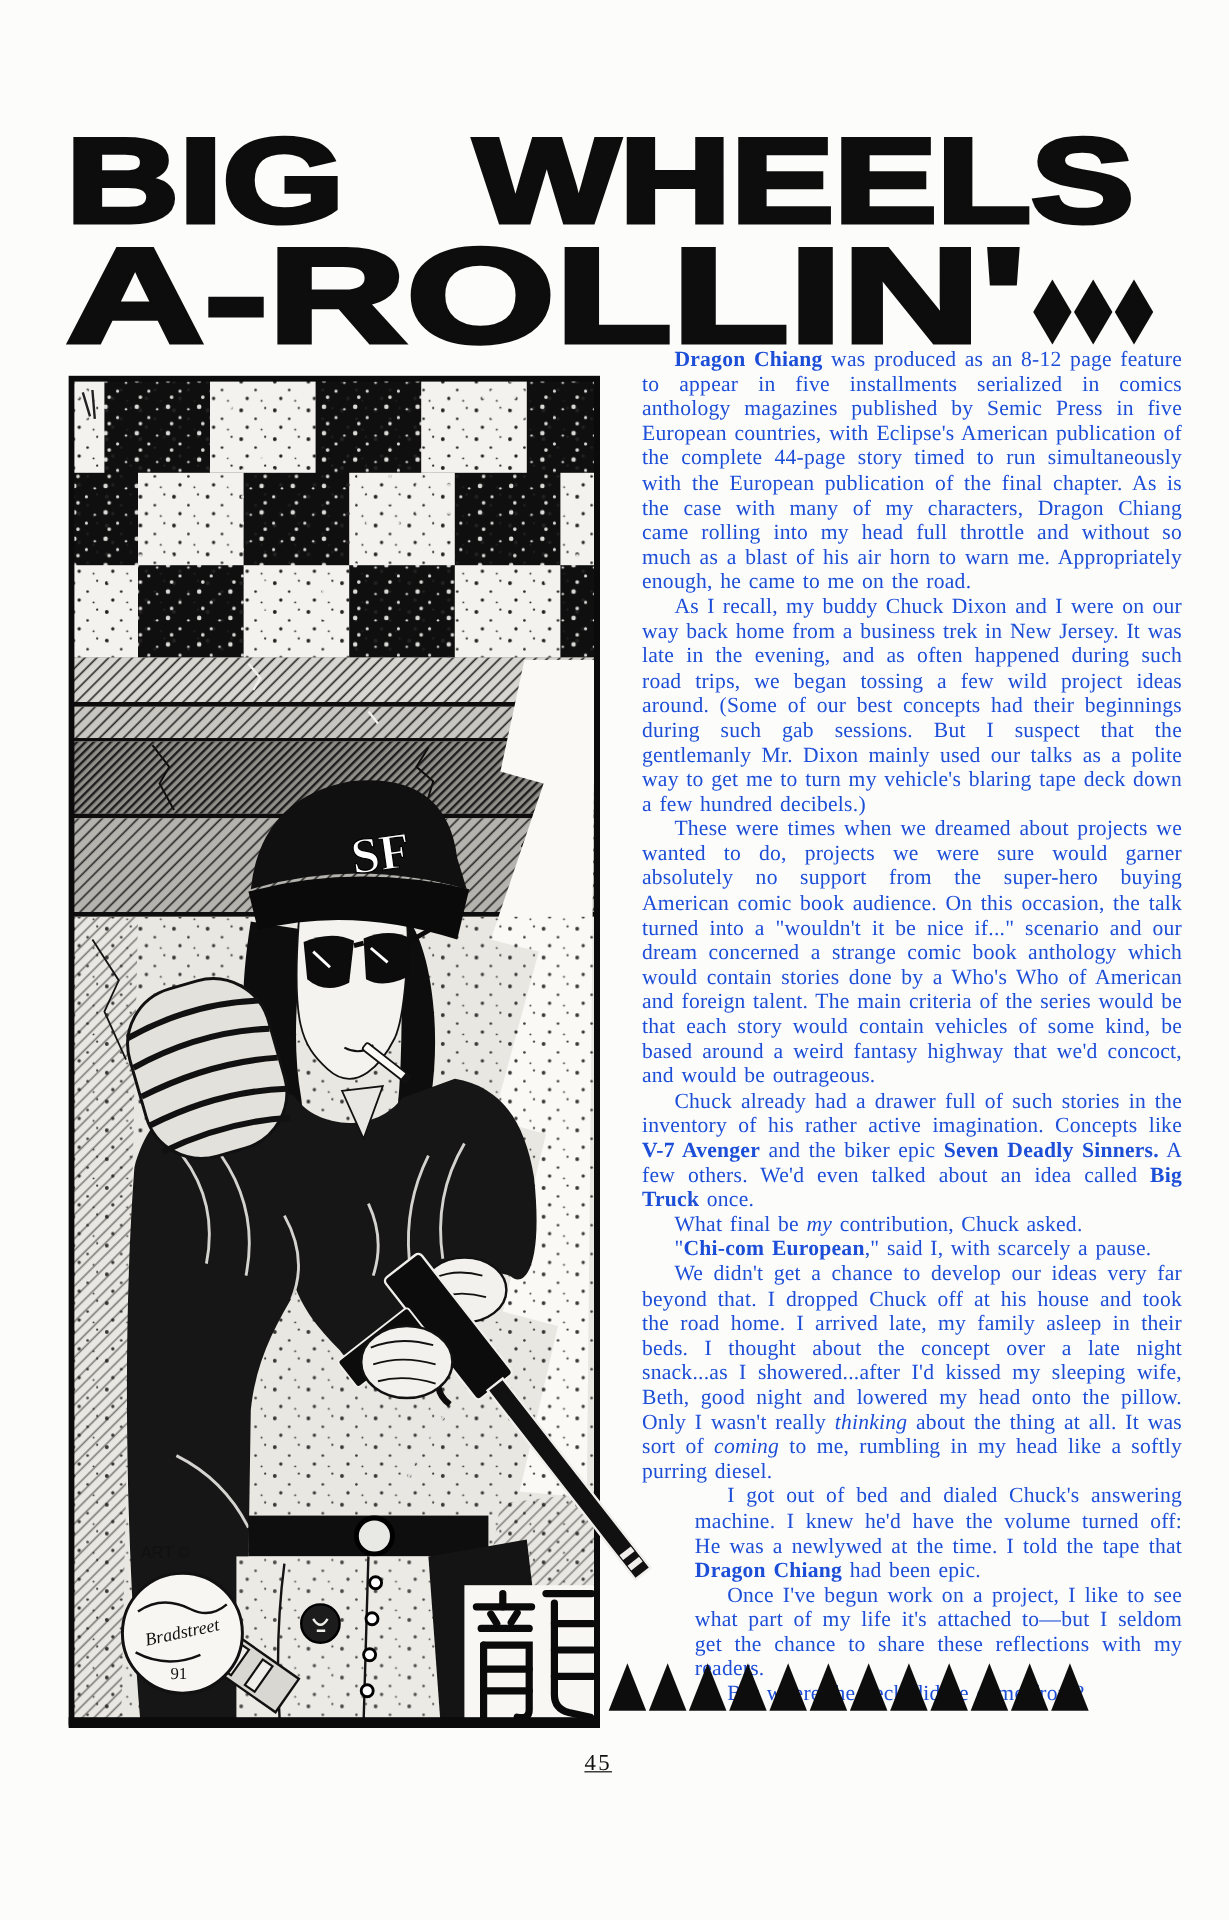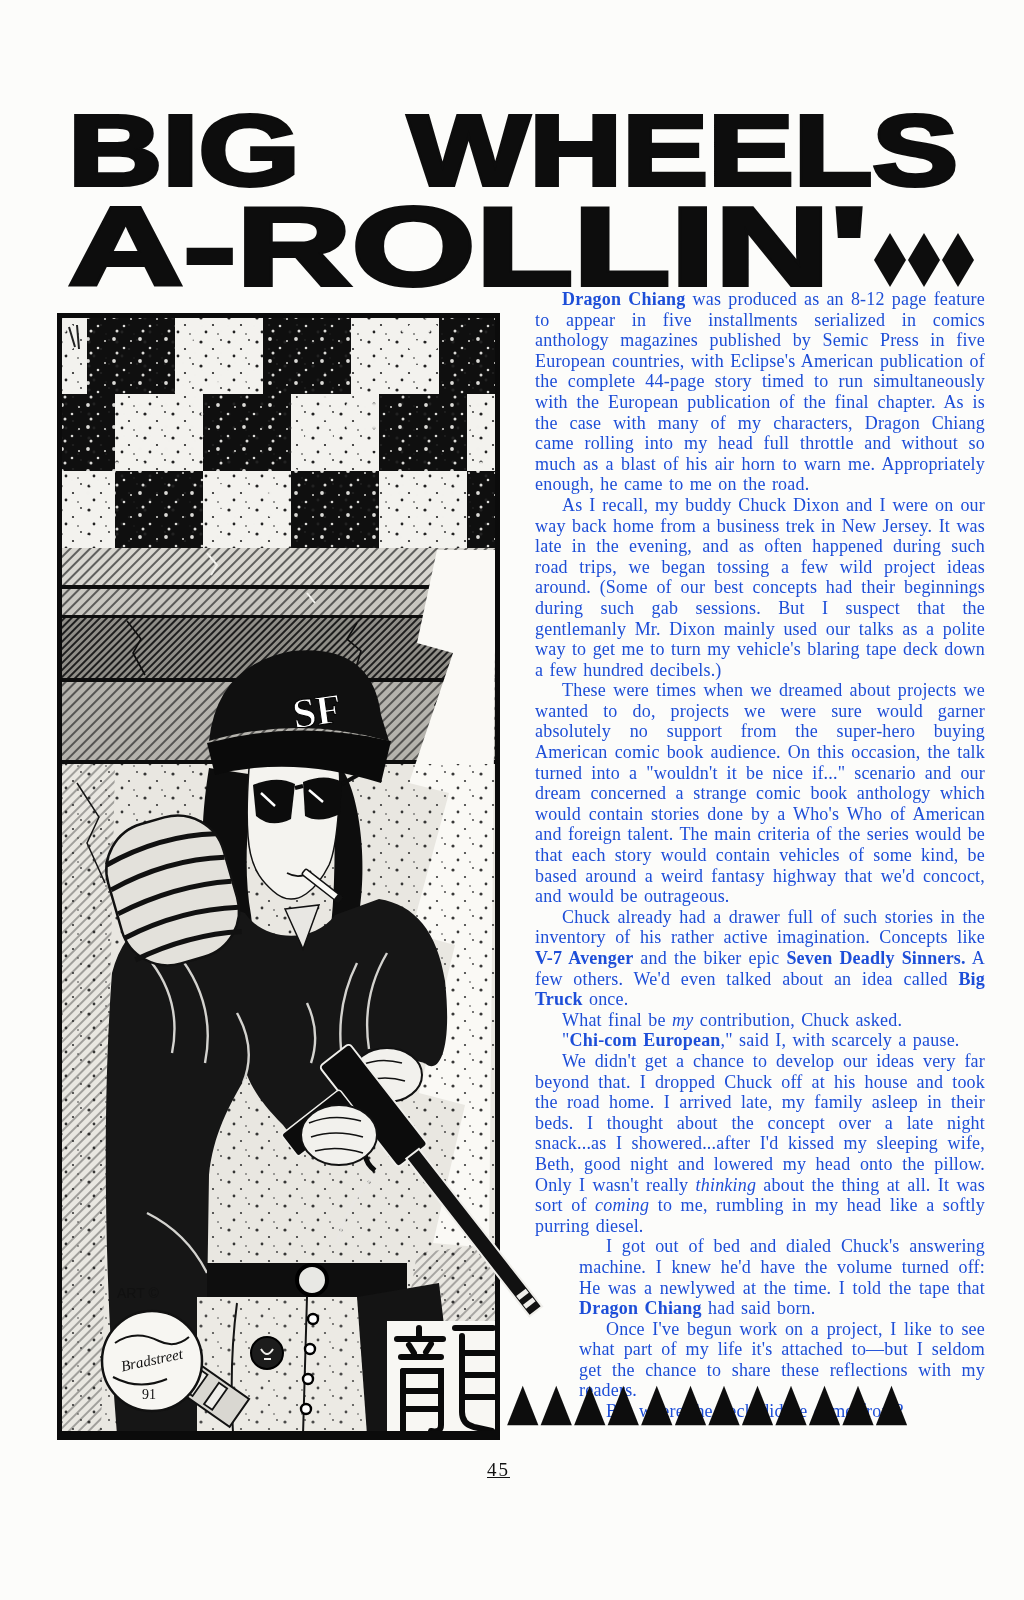--- a/index.html
+++ b/index.html
@@ -1,21 +1,21 @@
 <!DOCTYPE html>
 <html><head>
 <meta charset="utf-8">
 <style>
   html,body{margin:0;padding:0;}
   body{
     width:1024px;height:1600px;position:relative;
     background:#fcfcfa;overflow:hidden;
     font-family:"Liberation Serif", serif;color:#1a1a1a;
   }
-  .title-block{position:absolute;left:68px;top:100px;width:915px;height:198px;}
+  .title-block{position:absolute;left:55px;top:100px;width:915px;height:198px;}
   .illustration{position:absolute;left:57px;top:313px;width:500px;height:1132px;}
   .article{
     position:absolute;left:535px;top:289px;width:450px;
     font-size:18px;line-height:20.6px;text-align:justify;
     letter-spacing:0.2px;word-spacing:1.6px;color:#1d4ed8;
   }
   .para{margin:0;text-indent:27px;}
   .para.inset{margin-left:44px;}
   .para b{font-weight:bold;}
   .para i{font-style:italic;}
@@ -265,20 +265,20 @@
 
 <div class="article">
   <div>
       <p class="para"><b>Dragon Chiang</b><span> was produced as an 8-12 page feature to appear in five installments serialized in comics anthology magazines published by Semic Press in five European countries, with Eclipse's American publication of the complete 44-page story timed to run simultaneously with the European publication of the final chapter. As is the case with many of my characters, Dragon Chiang came rolling into my head full throttle and without so much as a blast of his air horn to warn me. Appropriately enough, he came to me on the road.</span></p>
       <p class="para"><span>As I recall, my buddy Chuck Dixon and I were on our way back home from a business trek in New Jersey. It was late in the evening, and as often happened during such road trips, we began tossing a few wild project ideas around. (Some of our best concepts had their beginnings during such gab sessions. But I suspect that the gentlemanly Mr. Dixon mainly used our talks as a polite way to get me to turn my vehicle's blaring tape deck down a few hundred decibels.)</span></p>
       <p class="para"><span>These were times when we dreamed about projects we wanted to do, projects we were sure would garner absolutely no support from the super-hero buying American comic book audience. On this occasion, the talk turned into a "wouldn't it be nice if..." scenario and our dream concerned a strange comic book anthology which would contain stories done by a Who's Who of American and foreign talent. The main criteria of the series would be that each story would contain vehicles of some kind, be based around a weird fantasy highway that we'd concoct, and would be outrageous.</span></p>
       <p class="para"><span>Chuck already had a drawer full of such stories in the inventory of his rather active imagination. Concepts like </span><b>V-7 Avenger</b><span> and the biker epic </span><b>Seven Deadly Sinners.</b><span> A few others. We'd even talked about an idea called </span><b>Big Truck</b><span> once.</span></p>
       <p class="para"><span>What final be </span><i>my</i><span> contribution, Chuck asked.</span></p>
       <p class="para"><span>"</span><b>Chi-com European</b><span>," said I, with scarcely a pause.</span></p>
       <p class="para"><span>We didn't get a chance to develop our ideas very far beyond that. I dropped Chuck off at his house and took the road home. I arrived late, my family asleep in their beds. I thought about the concept over a late night snack...as I showered...after I'd kissed my sleeping wife, Beth, good night and lowered my head onto the pillow. Only I wasn't really </span><i>thinking</i><span> about the thing at all. It was sort of </span><i>coming</i><span> to me, rumbling in my head like a softly purring diesel.</span></p>
-      <p class="para inset"><span>I got out of bed and dialed Chuck's answering machine. I knew he'd have the volume turned off: He was a newlywed at the time. I told the tape that </span><b>Dragon Chiang</b><span> had said born.</span></p>
+      <p class="para inset"><span>I got out of bed and dialed Chuck's answering machine. I knew he'd have the volume turned off: He was a newlywed at the time. I told the tape that </span><b>Dragon Chiang</b><span> had been epic.</span></p>
       <p class="para inset"><span>Once I've begun work on a project, I like to see what part of my life it's attached to—but I seldom get the chance to share these reflections with my readers.</span></p>
       <p class="para inset"><span>But where the heck did he come from?</span></p>
     </div>
 </div>
 
 <div class="triangles">▲▲▲▲▲▲▲▲▲▲▲▲</div>
 <div class="page-number">45</div>
 
 </body></html>

